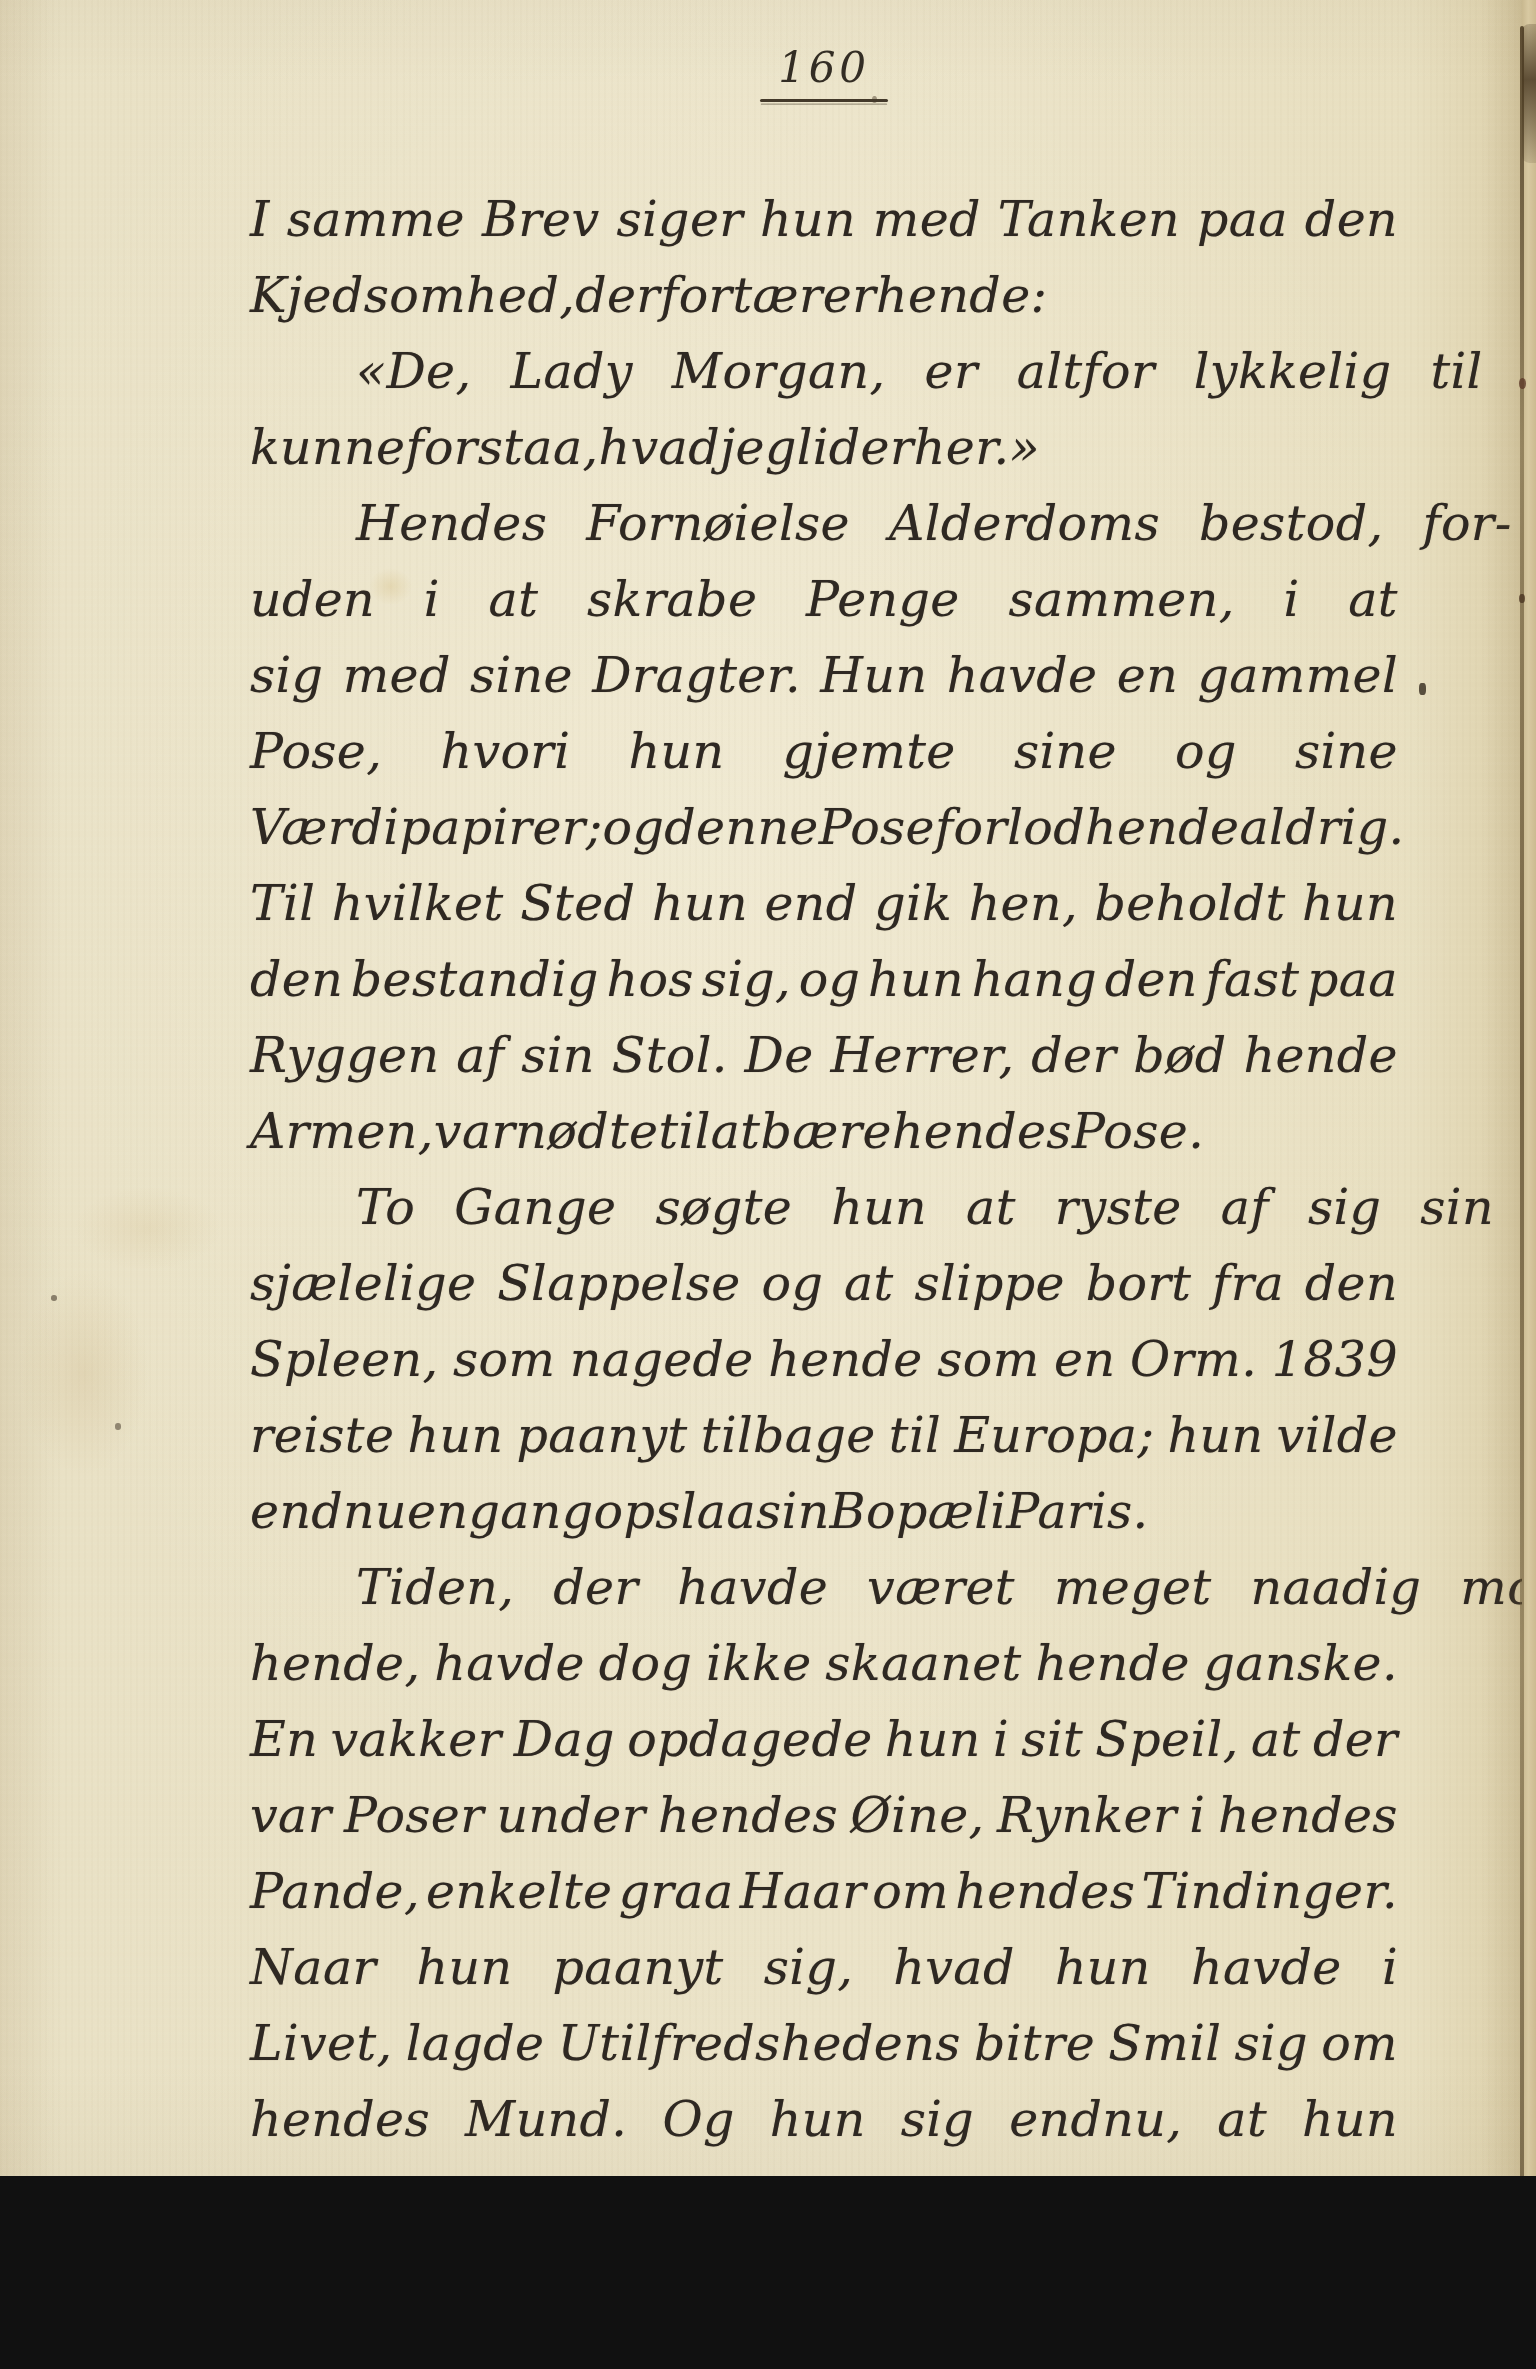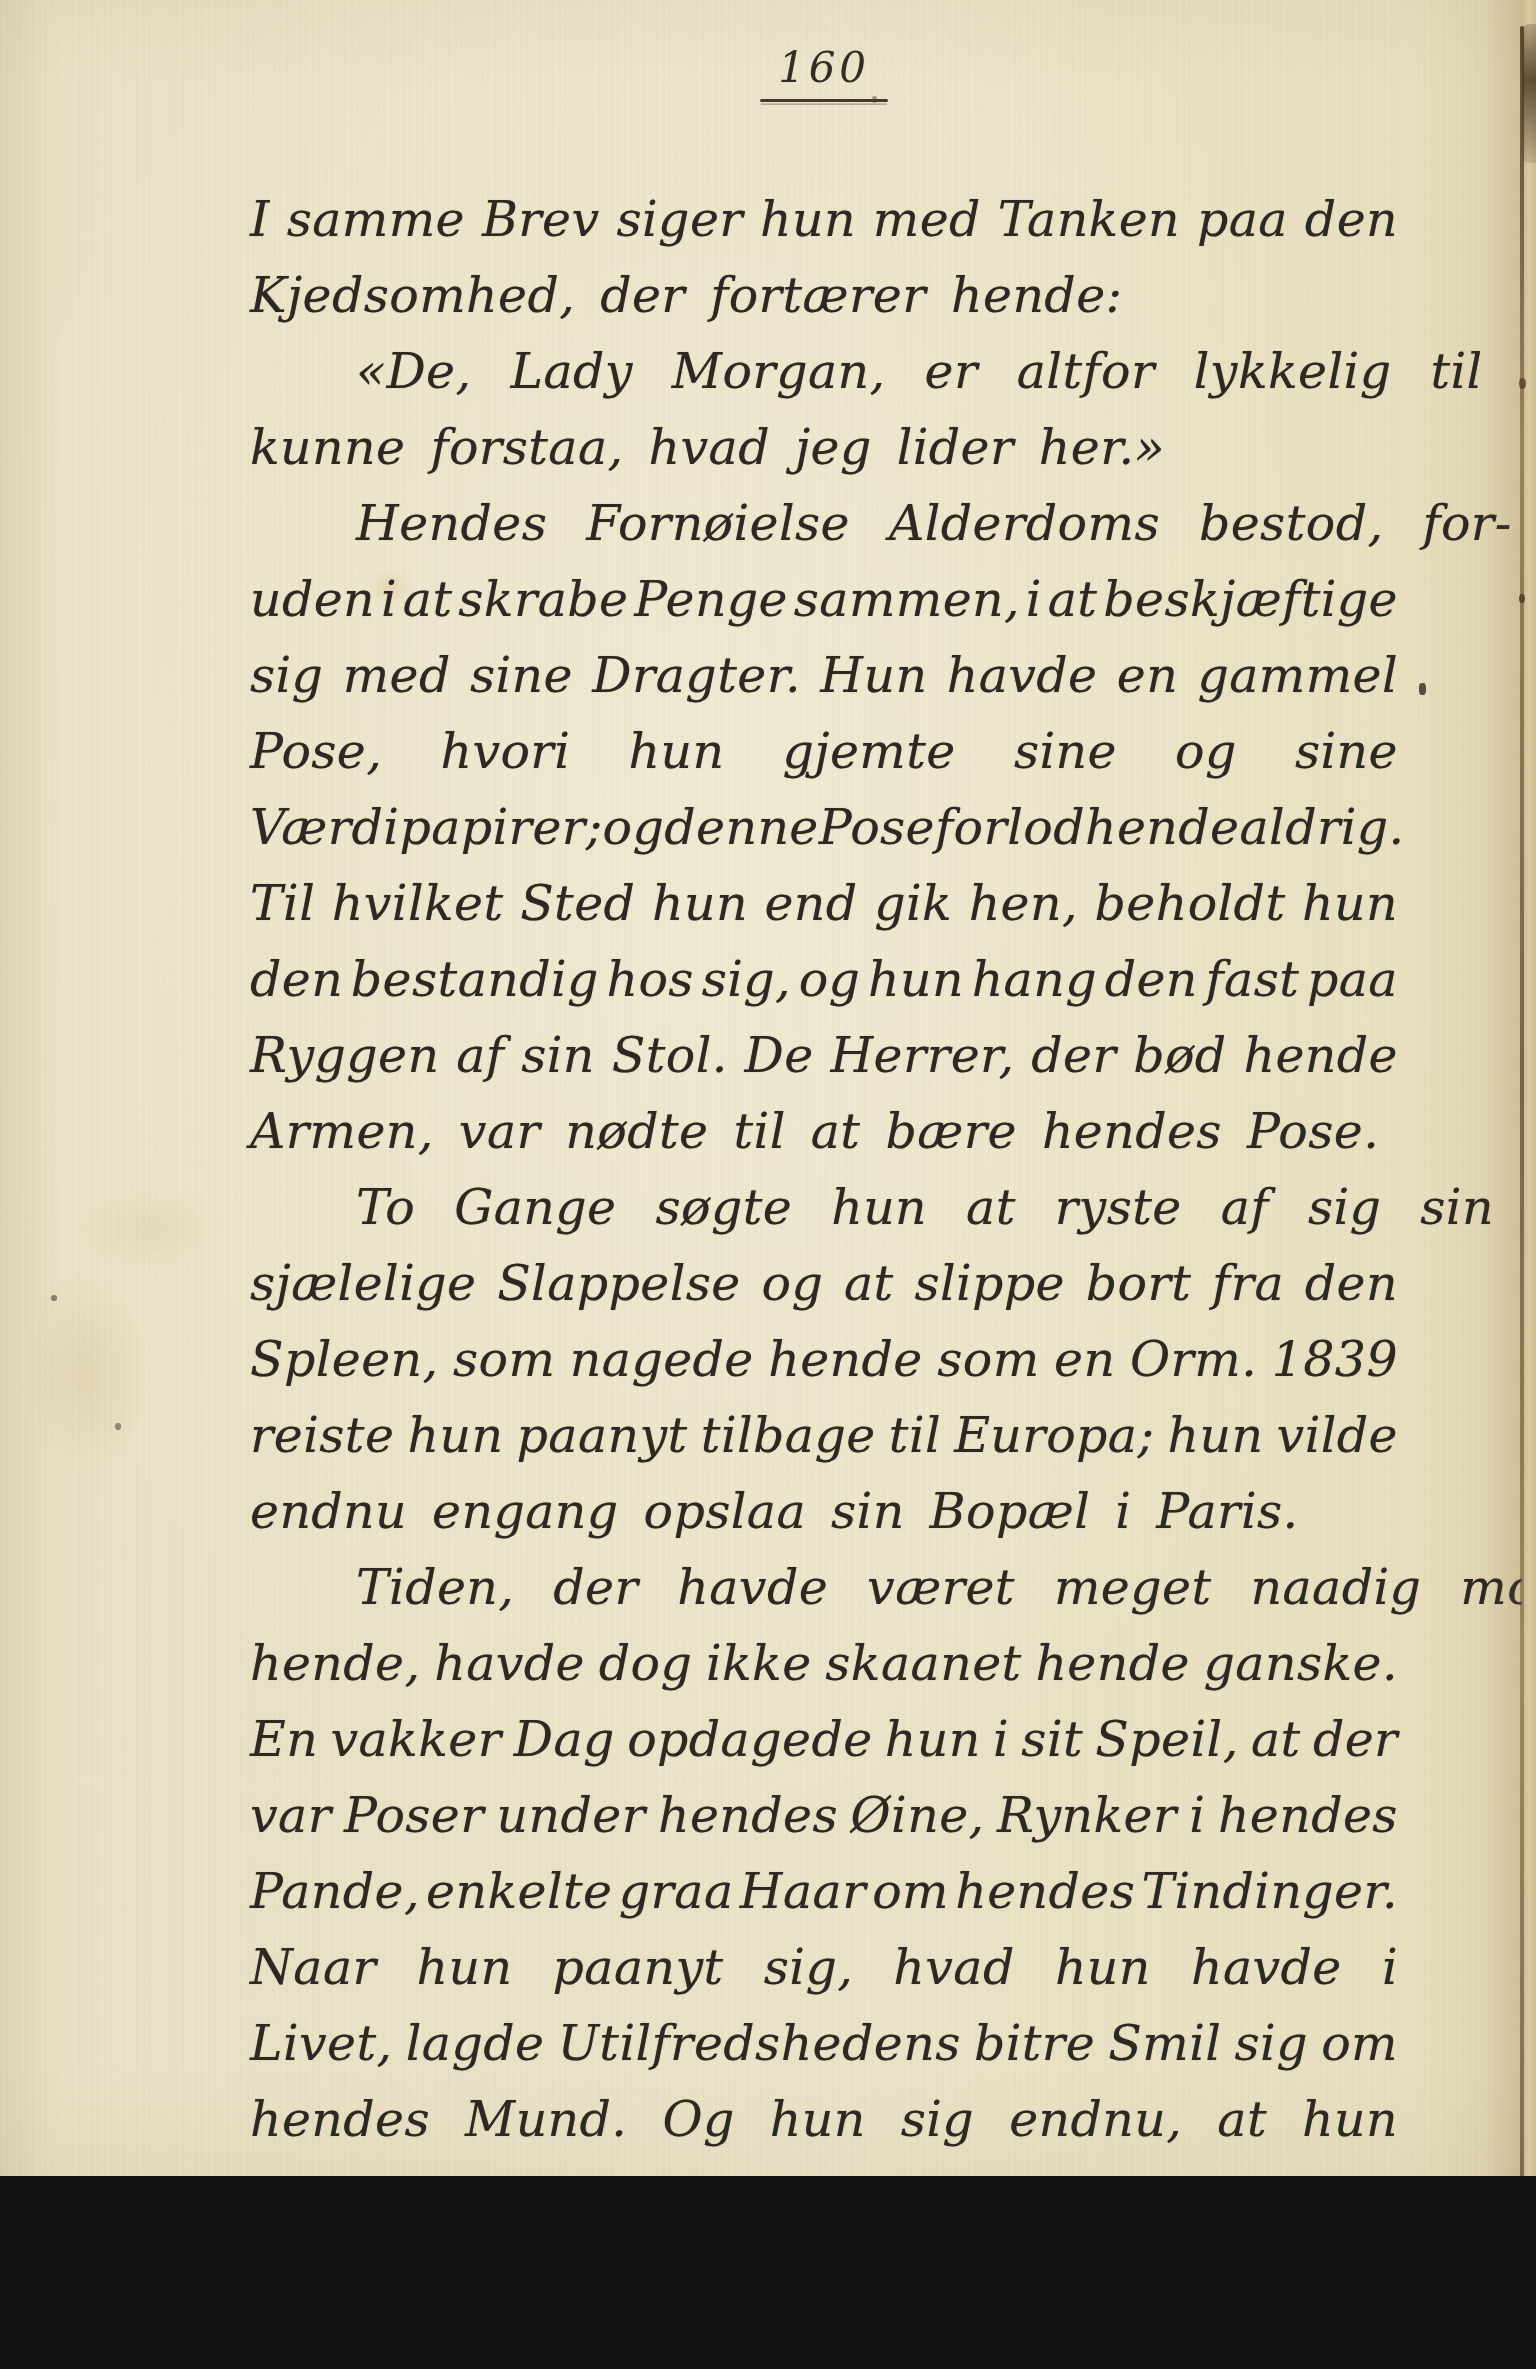--- a/index.html
+++ b/index.html
@@ -47,21 +47,21 @@
   }
 
   
   .text-block {
     position:absolute; left:250px; top:182px; width:1148px;
   }
   .line {
     display:flex; flex-wrap:nowrap; align-items:baseline;
     height:76px; line-height:76px;
     font-size:49px; letter-spacing:0.4px;
-    justify-content:flex-start; column-gap:25px;
+    justify-content:flex-start; 
     text-shadow:0 0 0.9px rgba(74,62,46,0.55);
     white-space:nowrap;
   }
   .line.justify { justify-content:space-between; column-gap:0; }
   .line.indent { padding-left:106px;gap:39px; }
   .w { display:inline-block; }
 
   
   .edge-shadow {
     position:absolute; right:13px; top:0; width:41px; height:100%;
@@ -180,21 +180,20 @@
       </div>
       <div class="line justify">
         <span class="w">uden</span>
         <span class="w">i</span>
         <span class="w">at</span>
         <span class="w">skrabe</span>
         <span class="w">Penge</span>
         <span class="w">sammen,</span>
         <span class="w">i</span>
         <span class="w">at</span>
-        <span class="w">beskjæftige</span>
       </div>
       <div class="line justify">
         <span class="w">sig</span>
         <span class="w">med</span>
         <span class="w">sine</span>
         <span class="w">Dragter.</span>
         <span class="w">Hun</span>
         <span class="w">havde</span>
         <span class="w">en</span>
         <span class="w">gammel</span>

